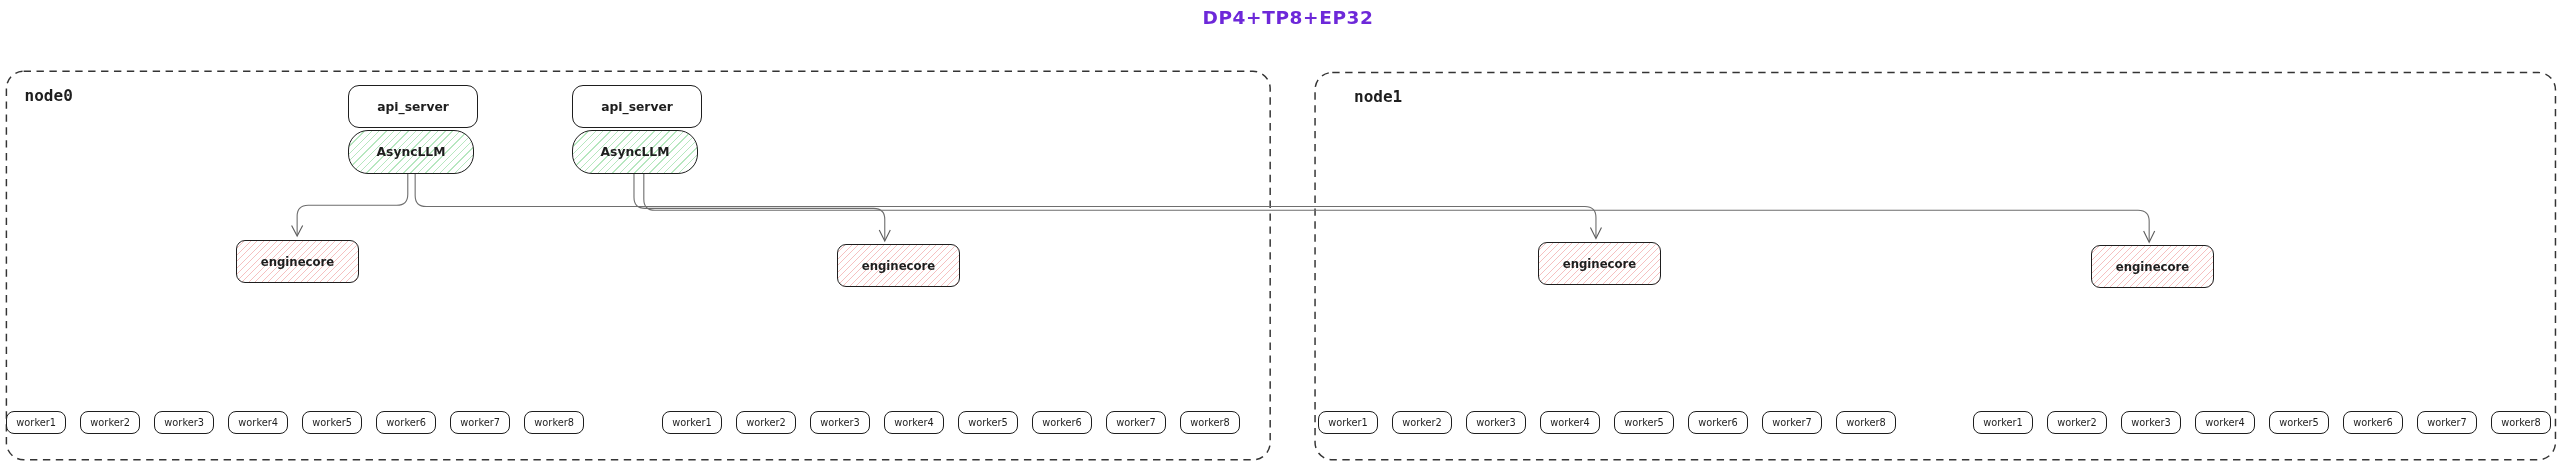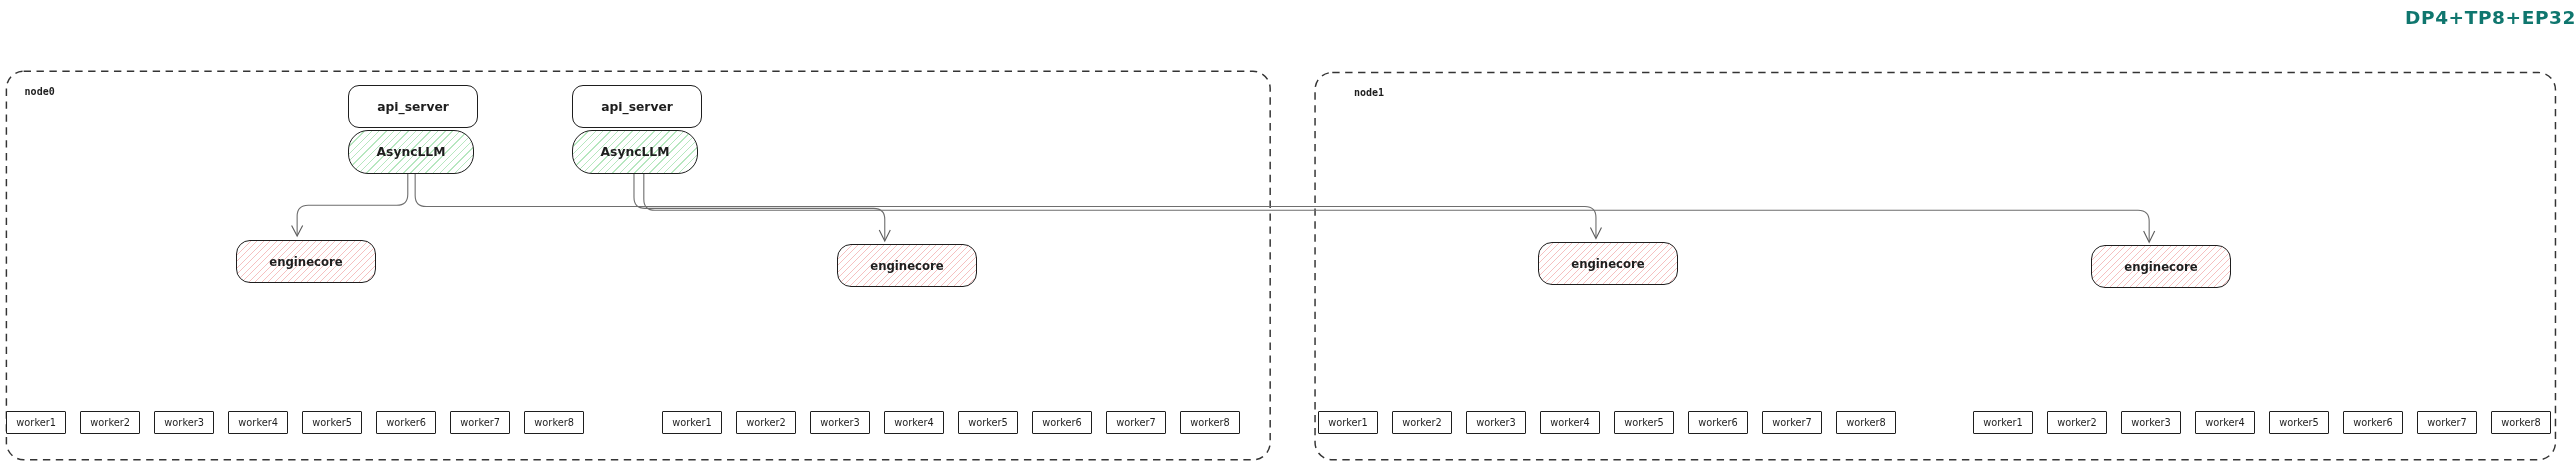--- a/index.html
+++ b/index.html
@@ -15,30 +15,30 @@
   }
   svg.layer {
     position: absolute;
     left: 0; top: 0;
     width: 2576px; height: 469px;
   }
   .title {
     position: absolute;
     left: 0; top: 7.4px;
     width: 2576px;
-    text-align: right;
+    text-align: center;
     font-size: 18.5px;
     font-weight: bold;
     letter-spacing: 0.6px;
-    color: #0f766e;
+    color: #6d28d9;
   }
   .node-label {
     position: absolute;
     font-family: "DejaVu Sans Mono", monospace;
-    font-size: 10px;
+    font-size: 16px;
     font-weight: bold;
     color: #1e1e1e;
   }
   .box {
     position: absolute;
     box-sizing: border-box;
     border: 1.5px solid #1e1e1e;
     background: #ffffff;
     display: flex;
     align-items: center;
@@ -56,42 +56,42 @@
     border-radius: 20px;
     background-image: repeating-linear-gradient(
       135deg,
       rgba(64,192,87,0.38) 0px,
       rgba(64,192,87,0.38) 1px,
       rgba(0,0,0,0) 1px,
       rgba(0,0,0,0) 5.2px
     );
   }
   .engine {
-    width: 140px; height: 43px;
-    border-radius: 14px;
+    width: 123px; height: 43px;
+    border-radius: 9px;
     font-size: 11.7px;
     background-image: repeating-linear-gradient(
       135deg,
       rgba(224,49,49,0.30) 0px,
       rgba(224,49,49,0.30) 0.8px,
       rgba(0,0,0,0) 0.8px,
       rgba(0,0,0,0) 4.6px
     );
   }
   .wgroup {
     position: absolute;
     top: 411px;
     display: flex;
     gap: 14px;
   }
   .worker {
     box-sizing: border-box;
     width: 60px; height: 23.4px;
     border: 1.2px solid #1e1e1e;
-    border-radius: 1px;
+    border-radius: 8px;
     background: #ffffff;
     display: flex;
     align-items: center;
     justify-content: center;
     font-size: 9.8px;
     color: #1e1e1e;
     flex: 0 0 auto;
   }
 </style>
 </head>

